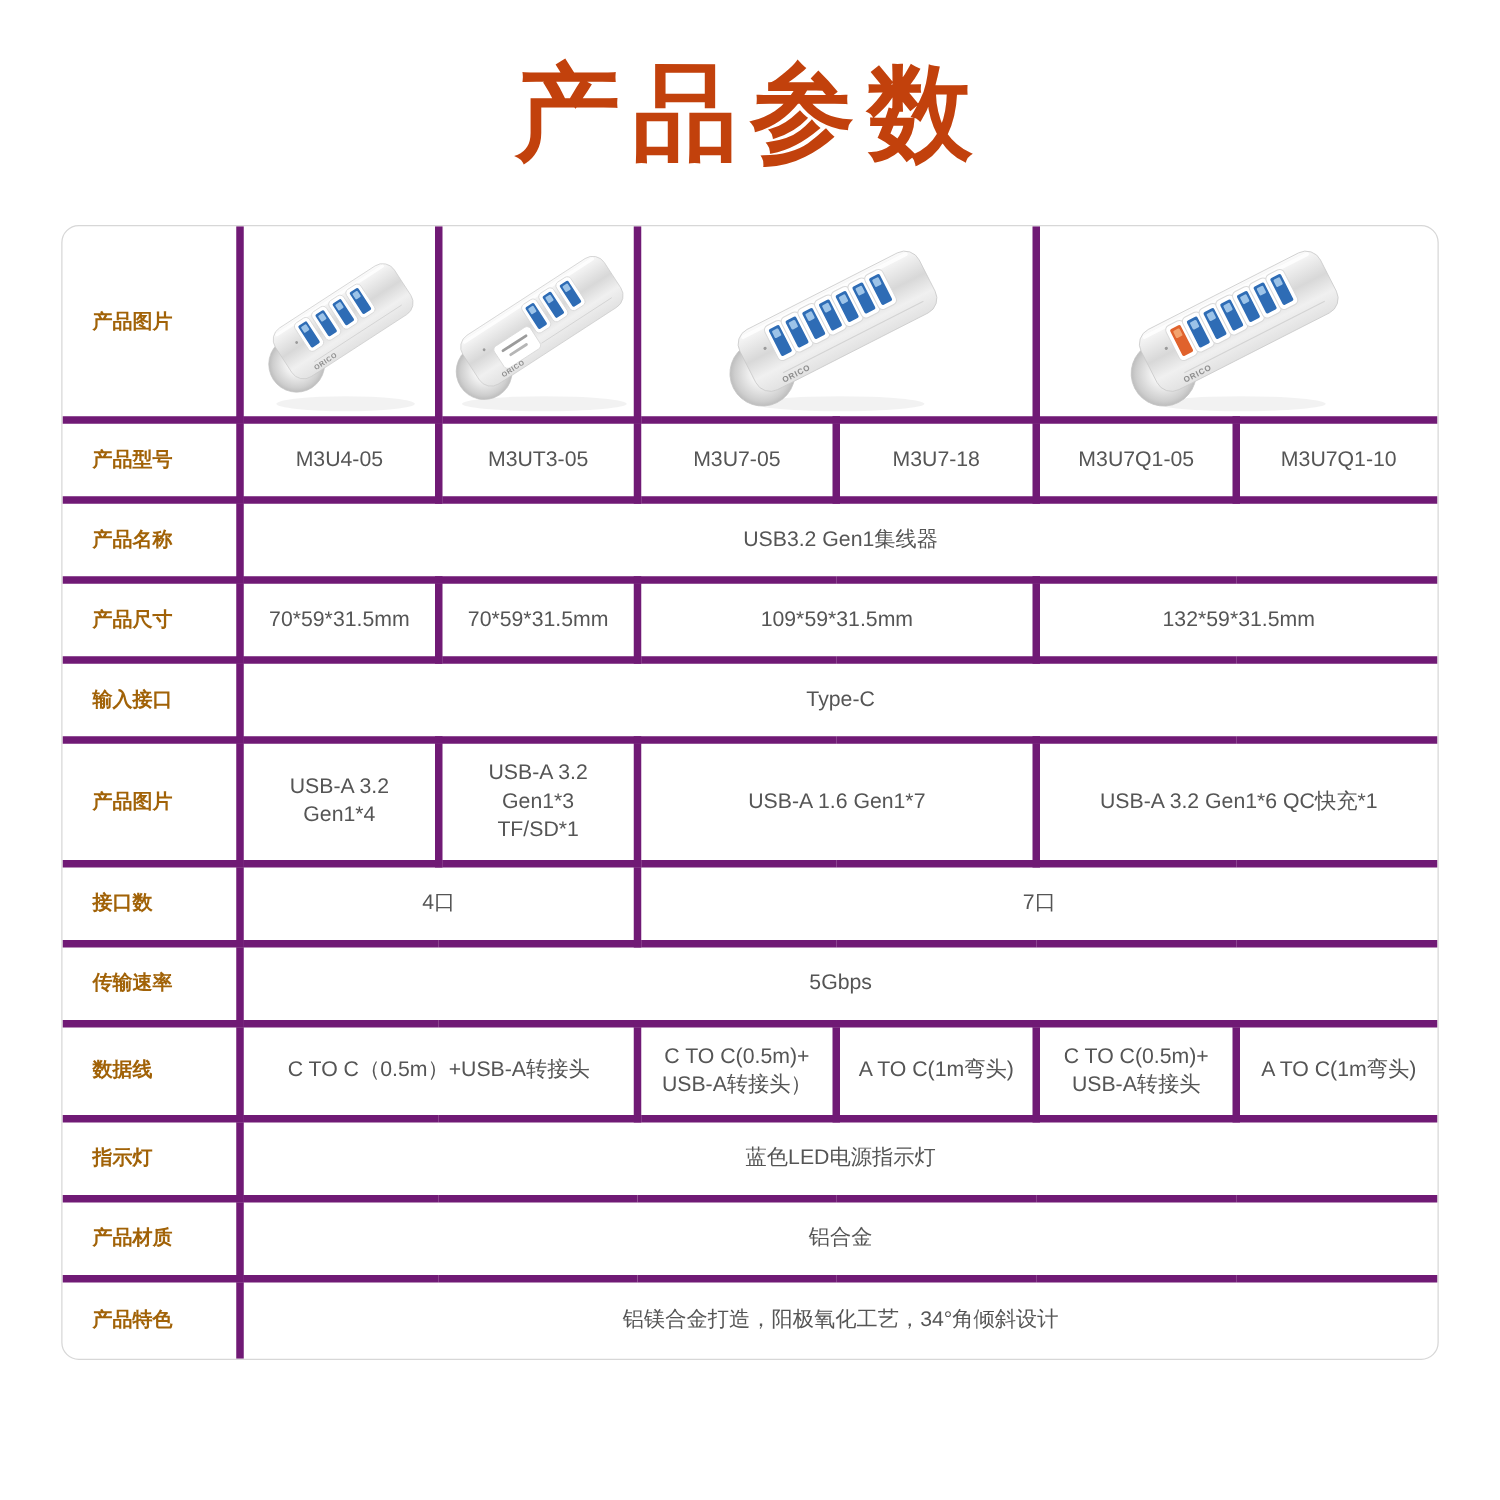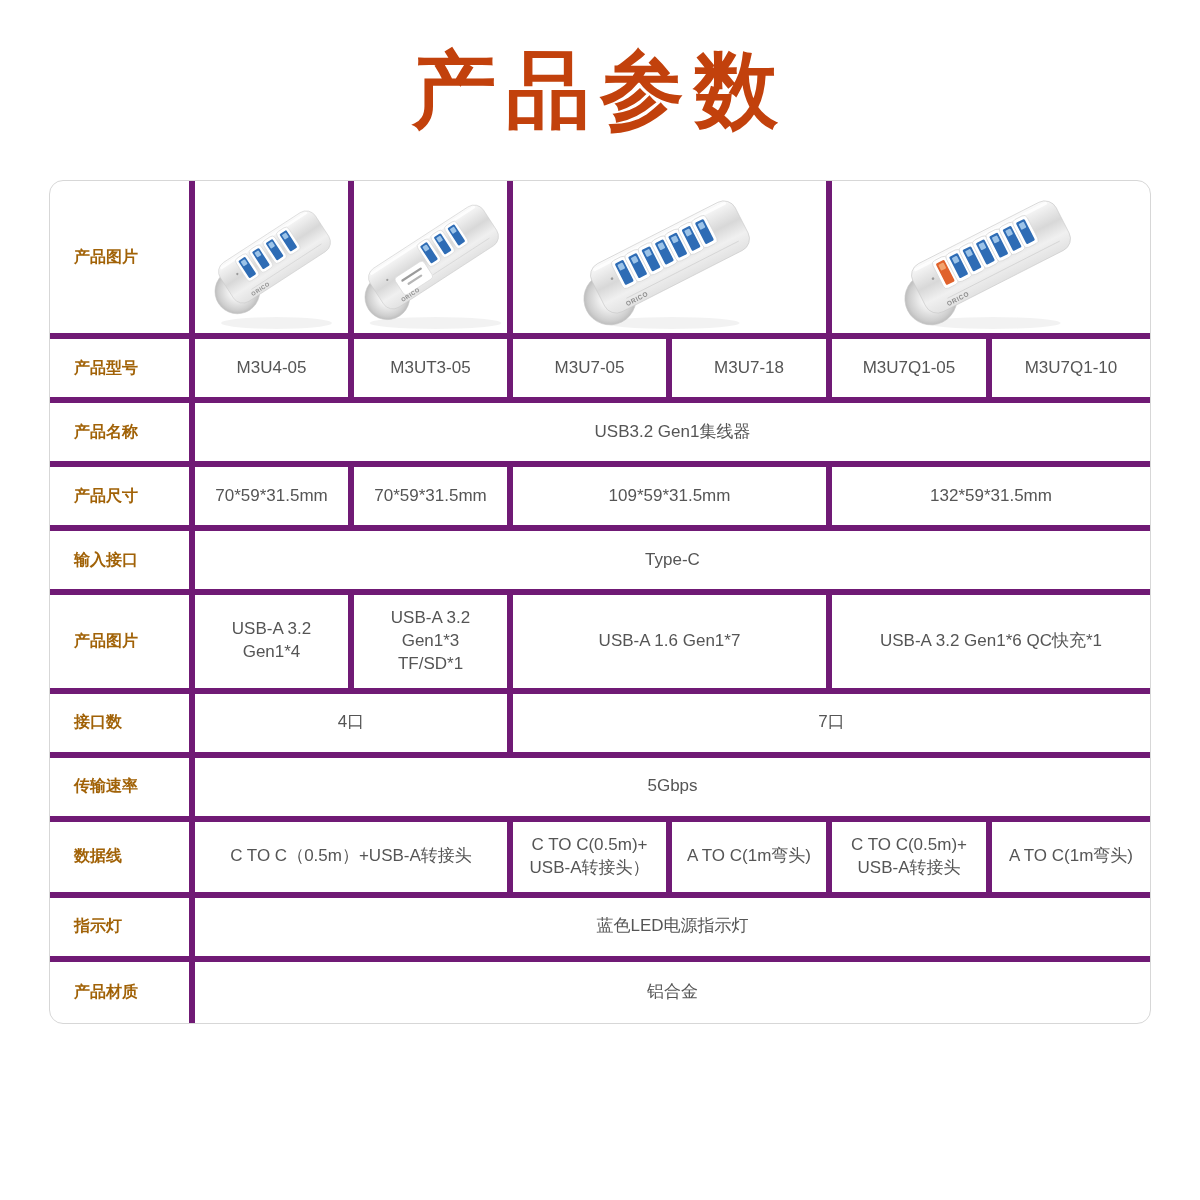--- a/index.html
+++ b/index.html
@@ -307,15 +307,19 @@
     <tr class="r">
       <th>指示灯</th>
       <td colspan="6">蓝色LED电源指示灯</td>
     </tr>
 
     <tr class="r">
       <th>产品材质</th>
       <td colspan="6">铝合金</td>
     </tr>
 
+    <tr class="r">
+      <th>产品特色</th>
+      <td colspan="6">铝镁合金打造，阳极氧化工艺，34°角倾斜设计</td>
+    </tr>
   </tbody>
     </table>
 </div>
 
 </body></html>

